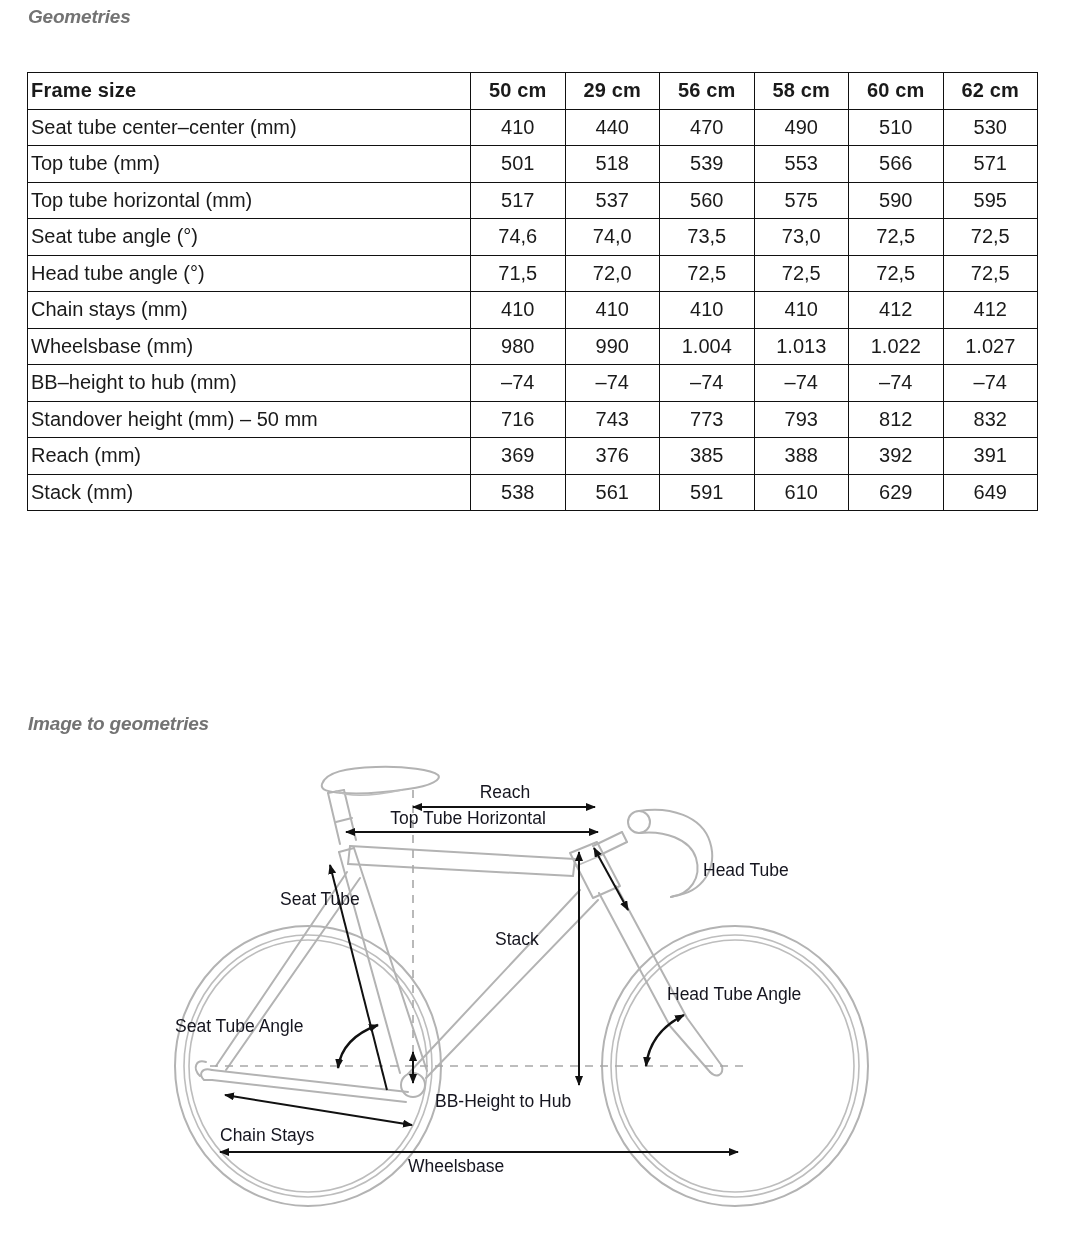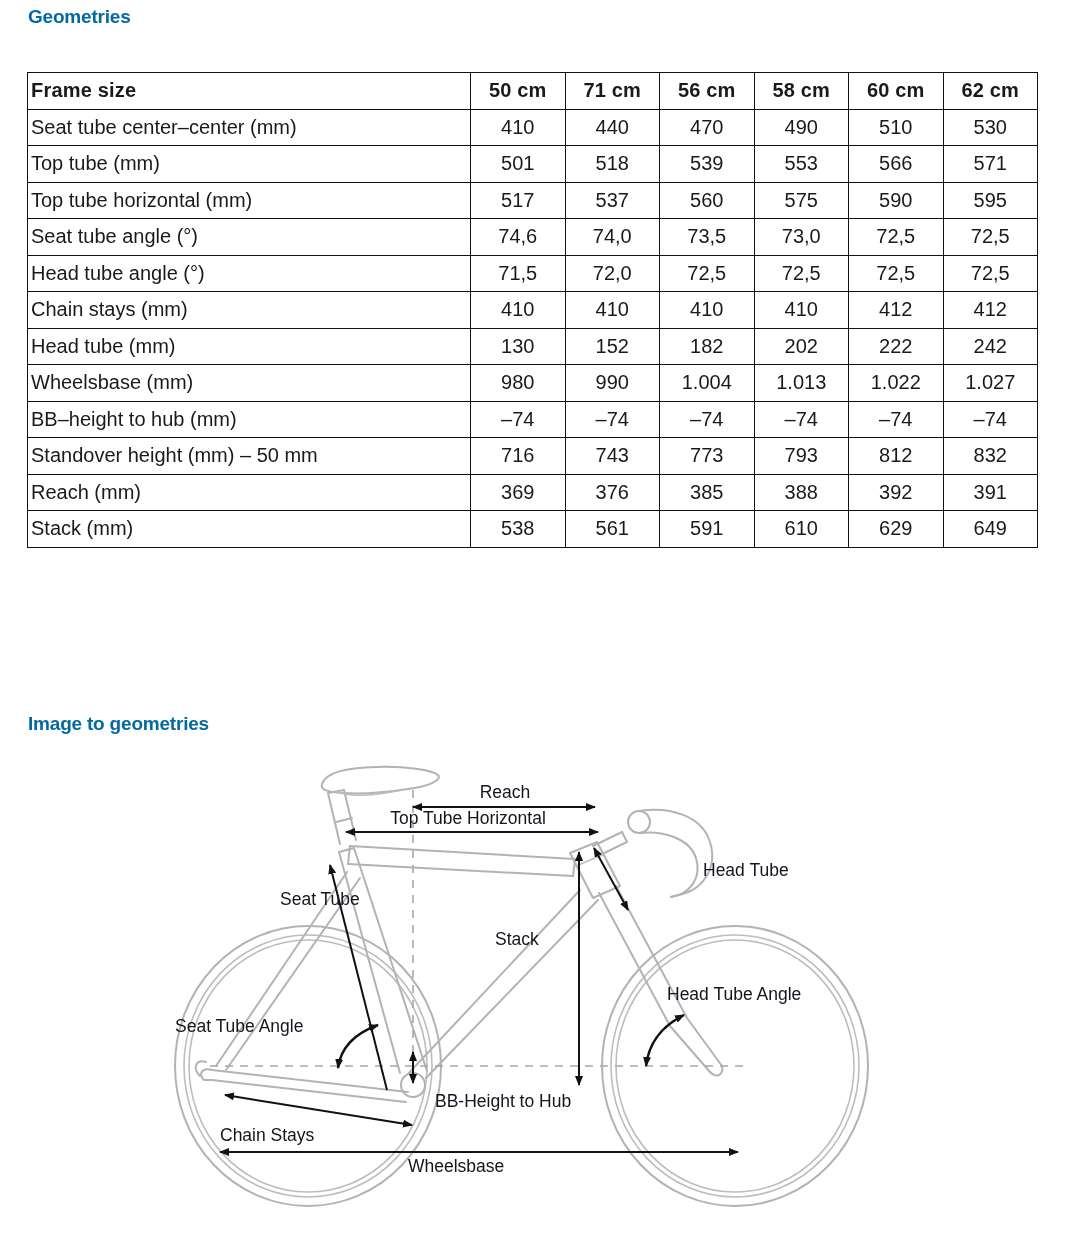--- a/index.html
+++ b/index.html
@@ -13,21 +13,22 @@
     position: relative;
     font-family: "Liberation Sans", sans-serif;
     color: #1a1a1a;
     overflow: hidden;
   }
 
   .section-title {
     font-weight: bold;
     font-size: 19px;
     letter-spacing: -0.2px;
-    color: #0369a1;
+    color: #737373;
+    font-style: italic;
   }
 
   #geometries-title {
     position: absolute;
     left: 28px;
     top: 6px;
   }
 
   #image-title {
     position: absolute;
@@ -136,21 +137,21 @@
         <col class="size-col">
         <col class="size-col">
       <col class="size-col">
         <col class="size-col">
         <col class="size-col">
     </colgroup>
     <thead>
       <tr>
         <th class="rowlabel">Frame size</th>
         <th class="sizehead">50 cm</th>
-        <th class="sizehead">71 cm</th>
+        <th class="sizehead">29 cm</th>
         <th class="sizehead">56 cm</th>
         <th class="sizehead">58 cm</th>
         <th class="sizehead">60 cm</th>
         <th class="sizehead">62 cm</th>
       </tr>
     </thead>
     <tbody id="geo-body">
         <tr>
           <td class="rowlabel">Seat tube center–center (mm)</td>
           <td class="val">410</td>
@@ -197,29 +198,20 @@
           <td class="val">72,5</td>
         </tr>
         <tr>
           <td class="rowlabel">Chain stays (mm)</td>
           <td class="val">410</td>
           <td class="val">410</td>
           <td class="val">410</td>
           <td class="val">410</td>
           <td class="val">412</td>
           <td class="val">412</td>
-        </tr>
-        <tr>
-          <td class="rowlabel">Head tube (mm)</td>
-          <td class="val">130</td>
-          <td class="val">152</td>
-          <td class="val">182</td>
-          <td class="val">202</td>
-          <td class="val">222</td>
-          <td class="val">242</td>
         </tr>
         <tr>
           <td class="rowlabel">Wheelsbase (mm)</td>
           <td class="val">980</td>
           <td class="val">990</td>
           <td class="val">1.004</td>
           <td class="val">1.013</td>
           <td class="val">1.022</td>
           <td class="val">1.027</td>
         </tr>

